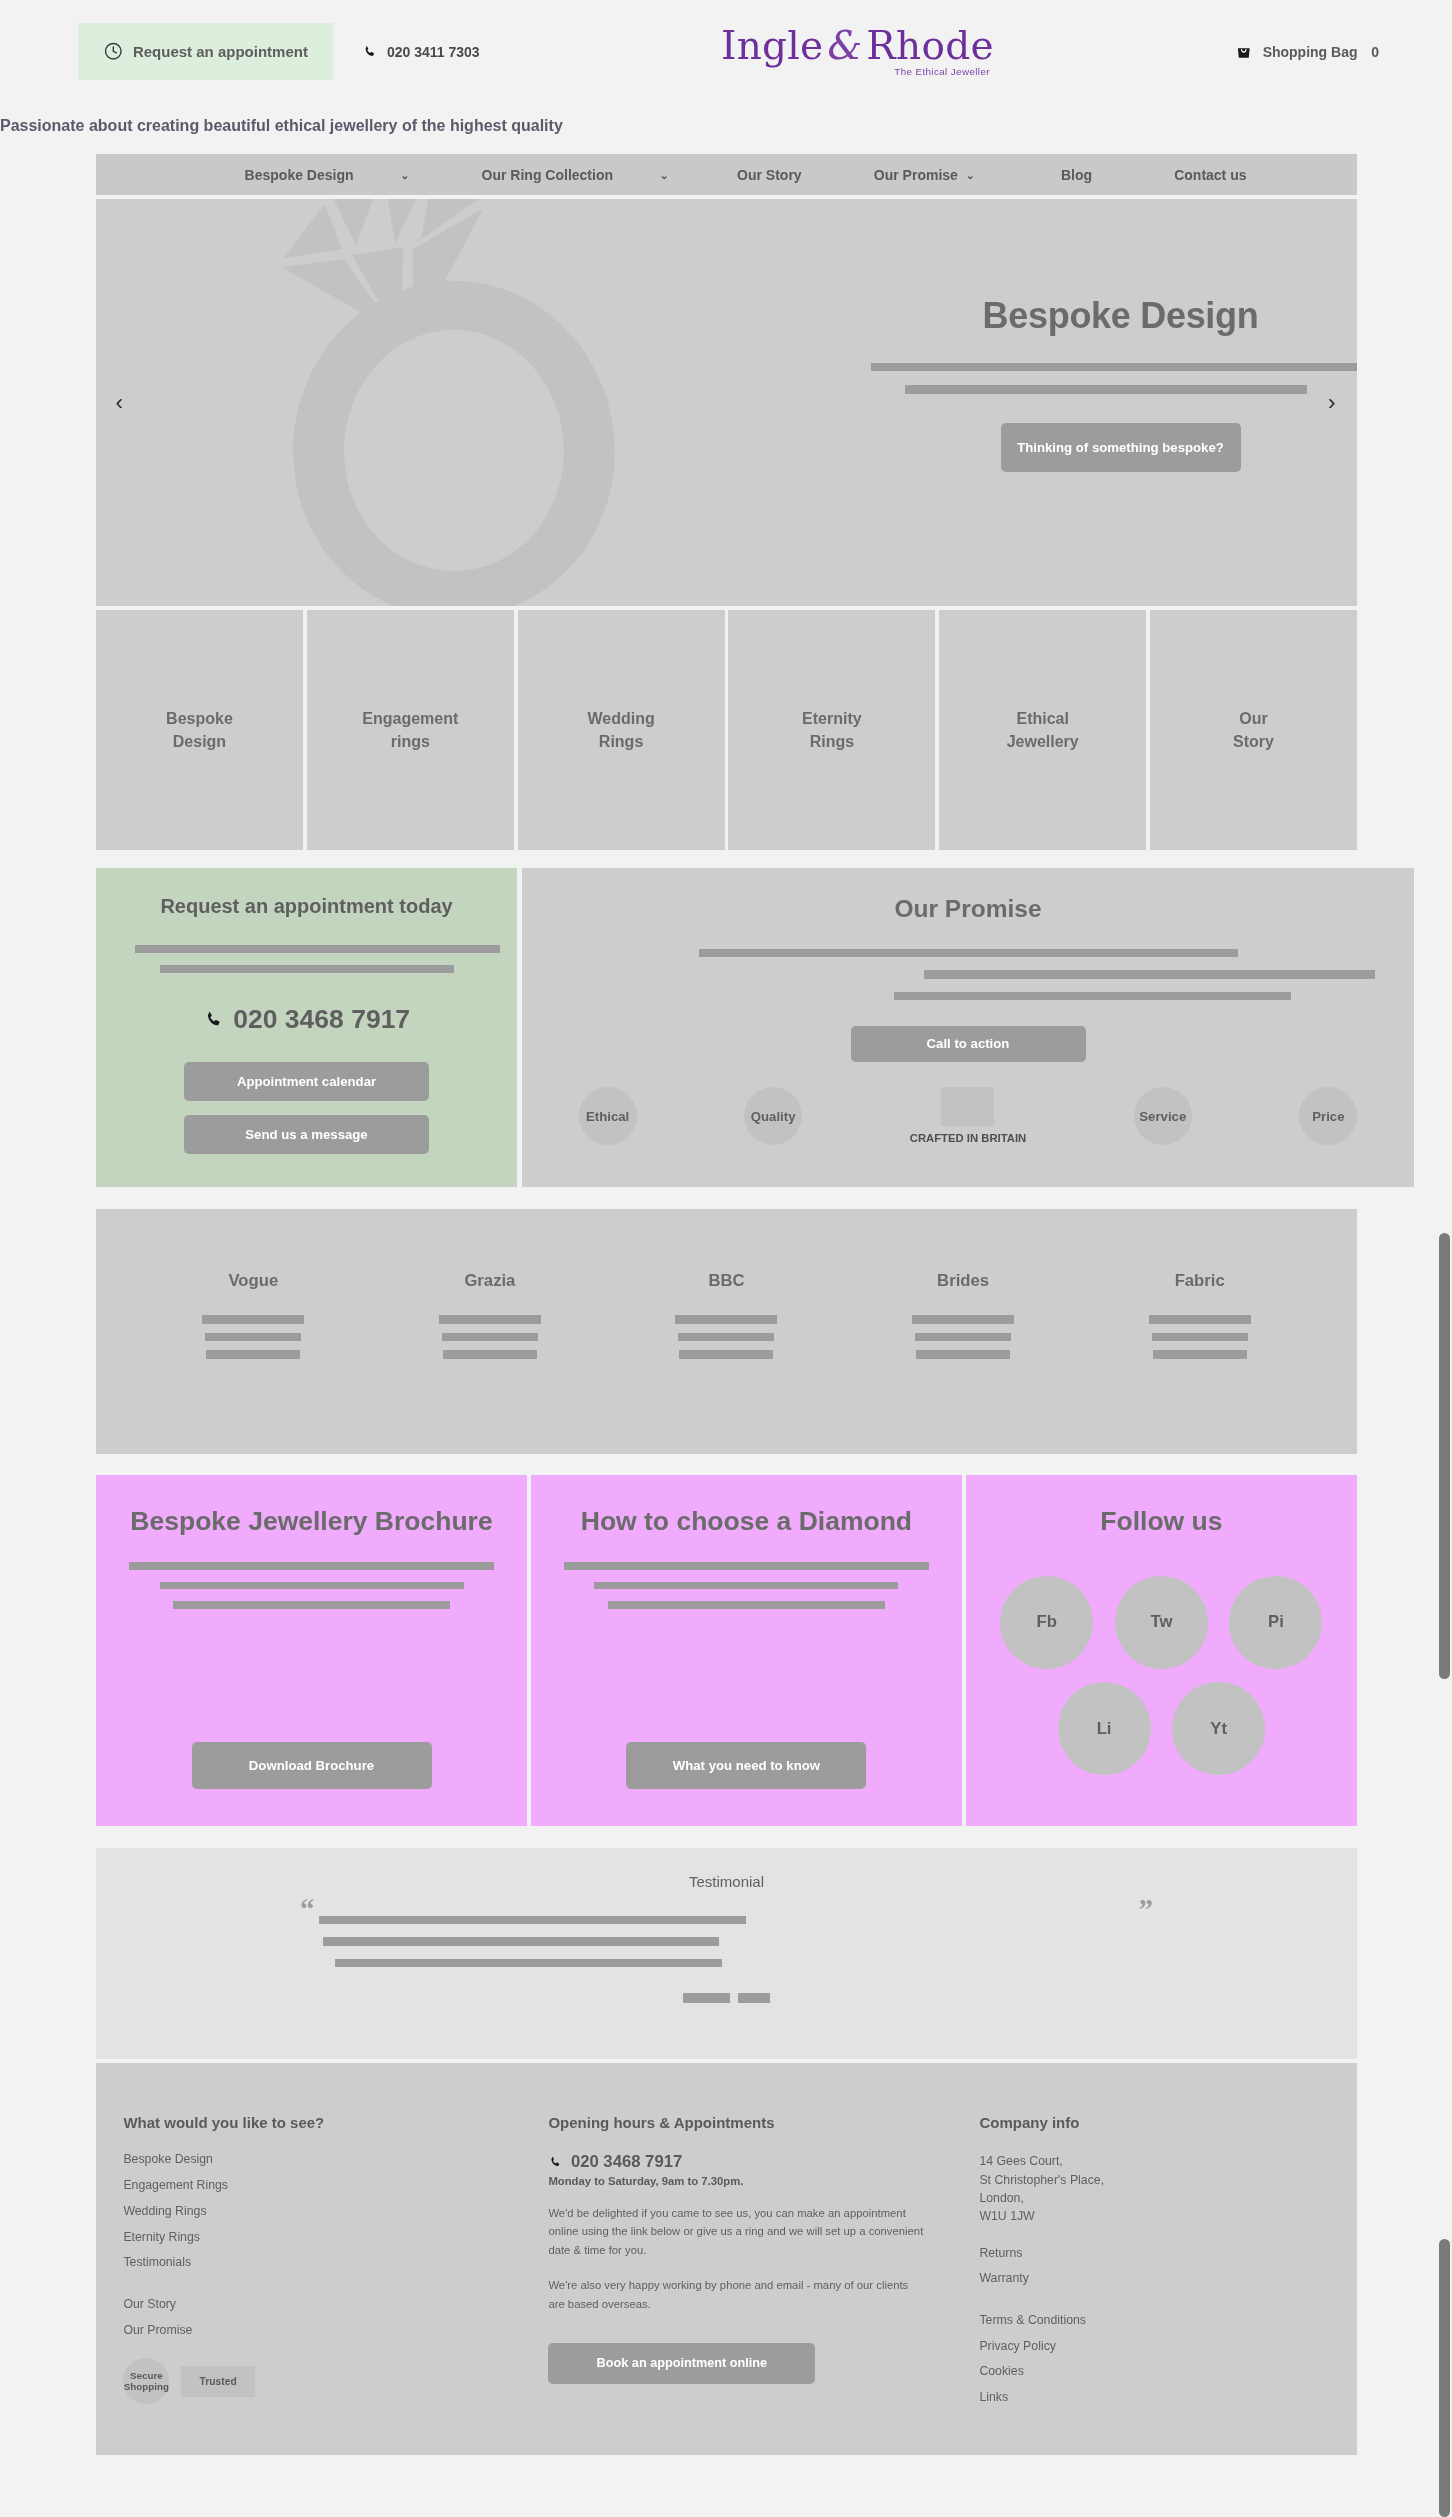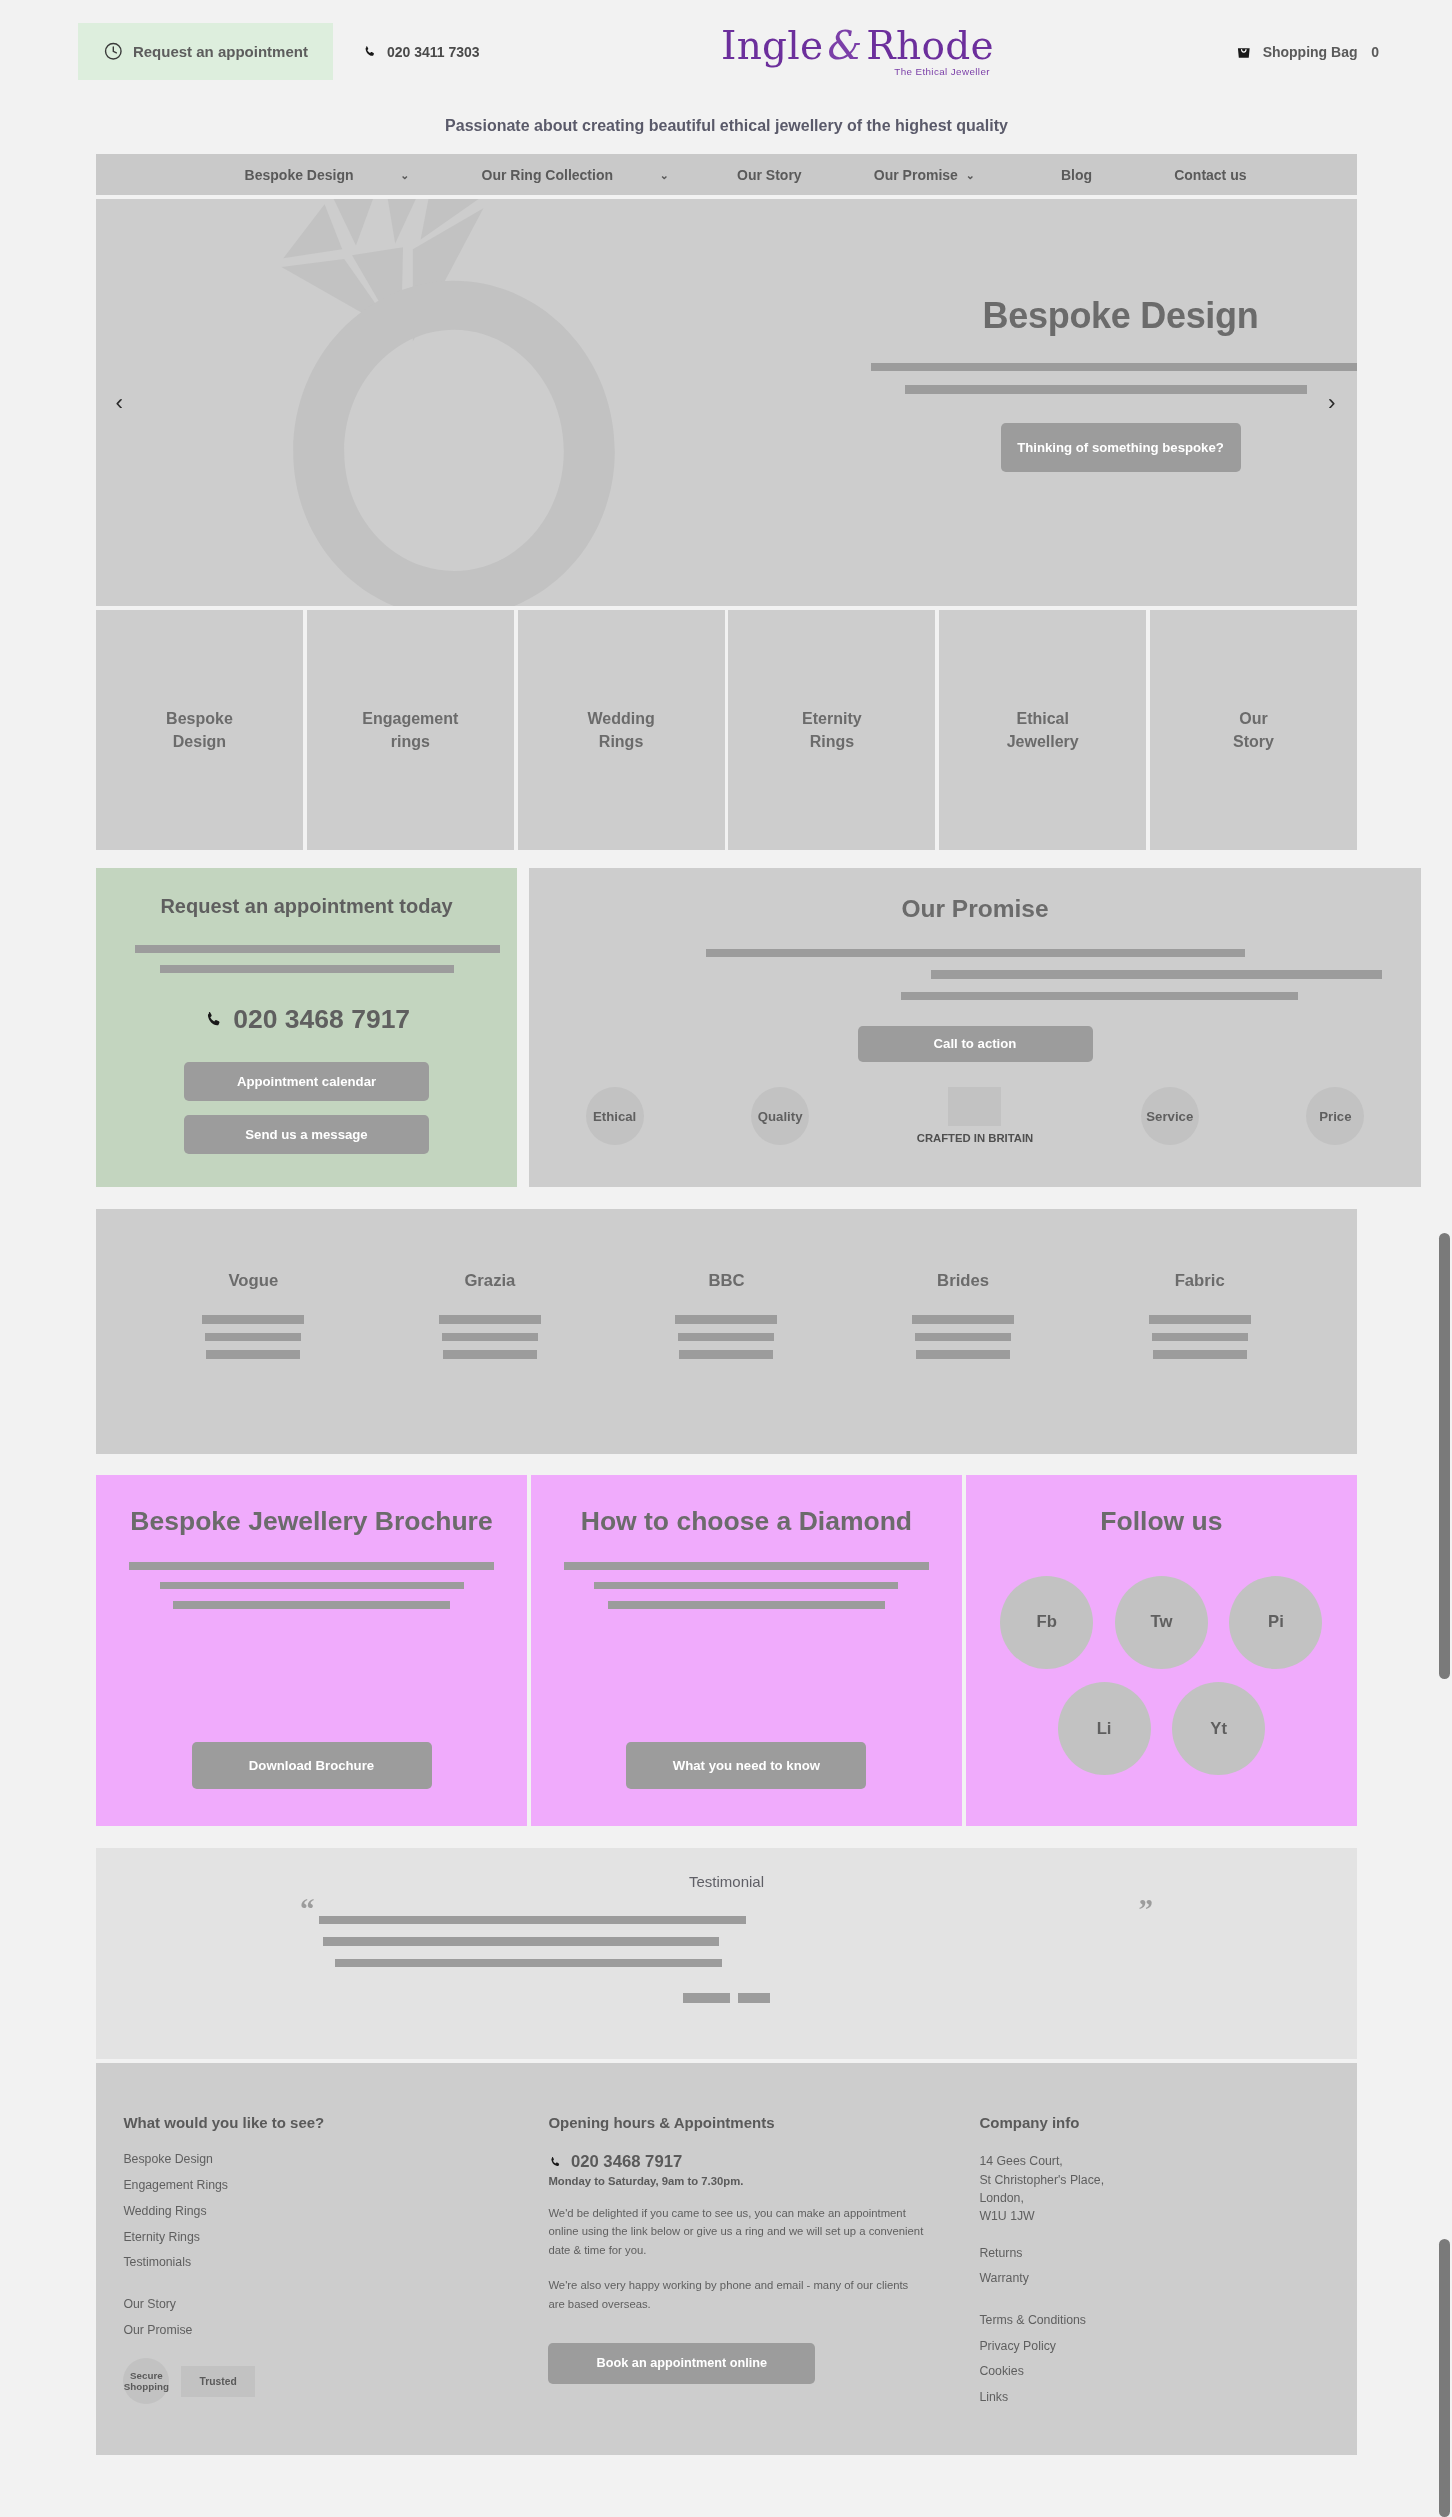--- a/index.html
+++ b/index.html
@@ -54,21 +54,20 @@
   .bag {
     display: flex; align-items: center; gap: 9.8px;
     font-size: 14px; font-weight: bold; color: #5a5a5a;
     white-space: nowrap;
   }
   .bag-ico { width: 17.6px; height: 17.6px; flex:0 0 auto; }
   .bag-count { margin-left: 3.9px; }
 
   
   .tagline {
-    text-align: center;
     font-size: 16px; font-weight: bold; color: #5a5a6a;
     padding: 13.7px 0 19.6px;
   }
 
   
   .navwrap { padding: 0 96px; }
   .nav {
     background: #c9c9c9;
     height: 41px;
     display: flex; align-items: center;
@@ -123,21 +122,21 @@
   
   .tiles { display: flex; gap: 3.9px; margin: 3.9px 96px 0; }
   .tile {
     flex: 1 1 0; height: 240px; background: #cdcdcd;
     display: flex; align-items: center; justify-content: center;
     text-align: center; color: #6b6b6b; font-size: 16px; font-weight: bold;
     line-height: 1.45; cursor: pointer;
   }
 
   
-  .promo-row { display: flex; gap: 12px; margin: 17.6px 96px 0; }
+  .promo-row { display: flex; gap: 5px; margin: 17.6px 96px 0; }
   .appt-panel {
     width: 421px; background: #c3d5bf; padding: 27.4px 39px 33px;
     text-align: center; flex: 0 0 421px;
   }
   .appt-title { font-size: 20px; font-weight: bold; color: #5f5f5f; }
   .appt-bar1 { width: 365px; height: 7.8px; background:#9c9c9c; margin: 27.4px auto 0; }
   .appt-bar2 { width: 294px; height: 7.8px; background:#9c9c9c; margin: 11.8px auto 0; }
   .appt-phone {
     display: flex; align-items: center; justify-content: center; gap: 8.8px;
     margin-top: 31px; font-size: 26.5px; font-weight: bold; color: #5f5f5f;

